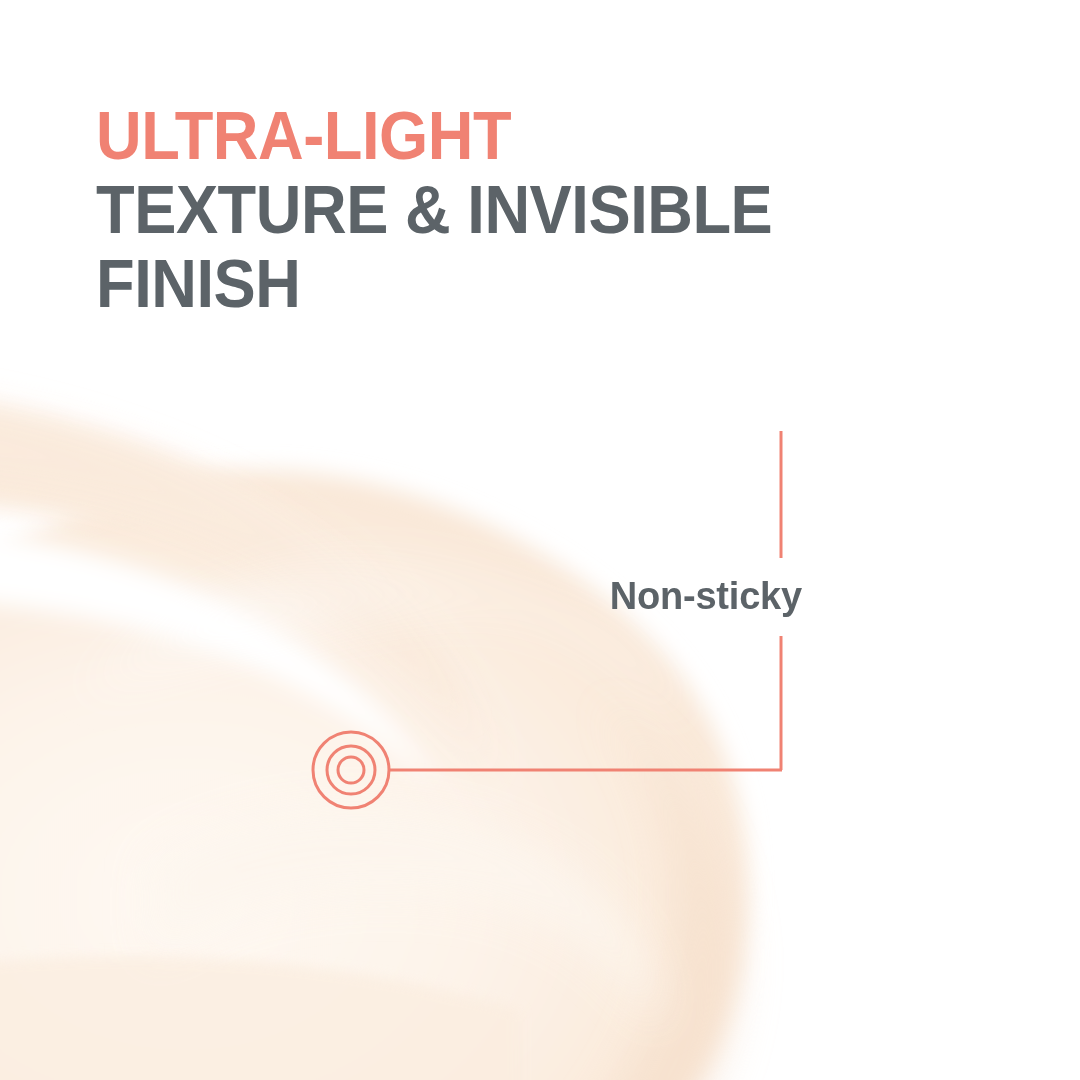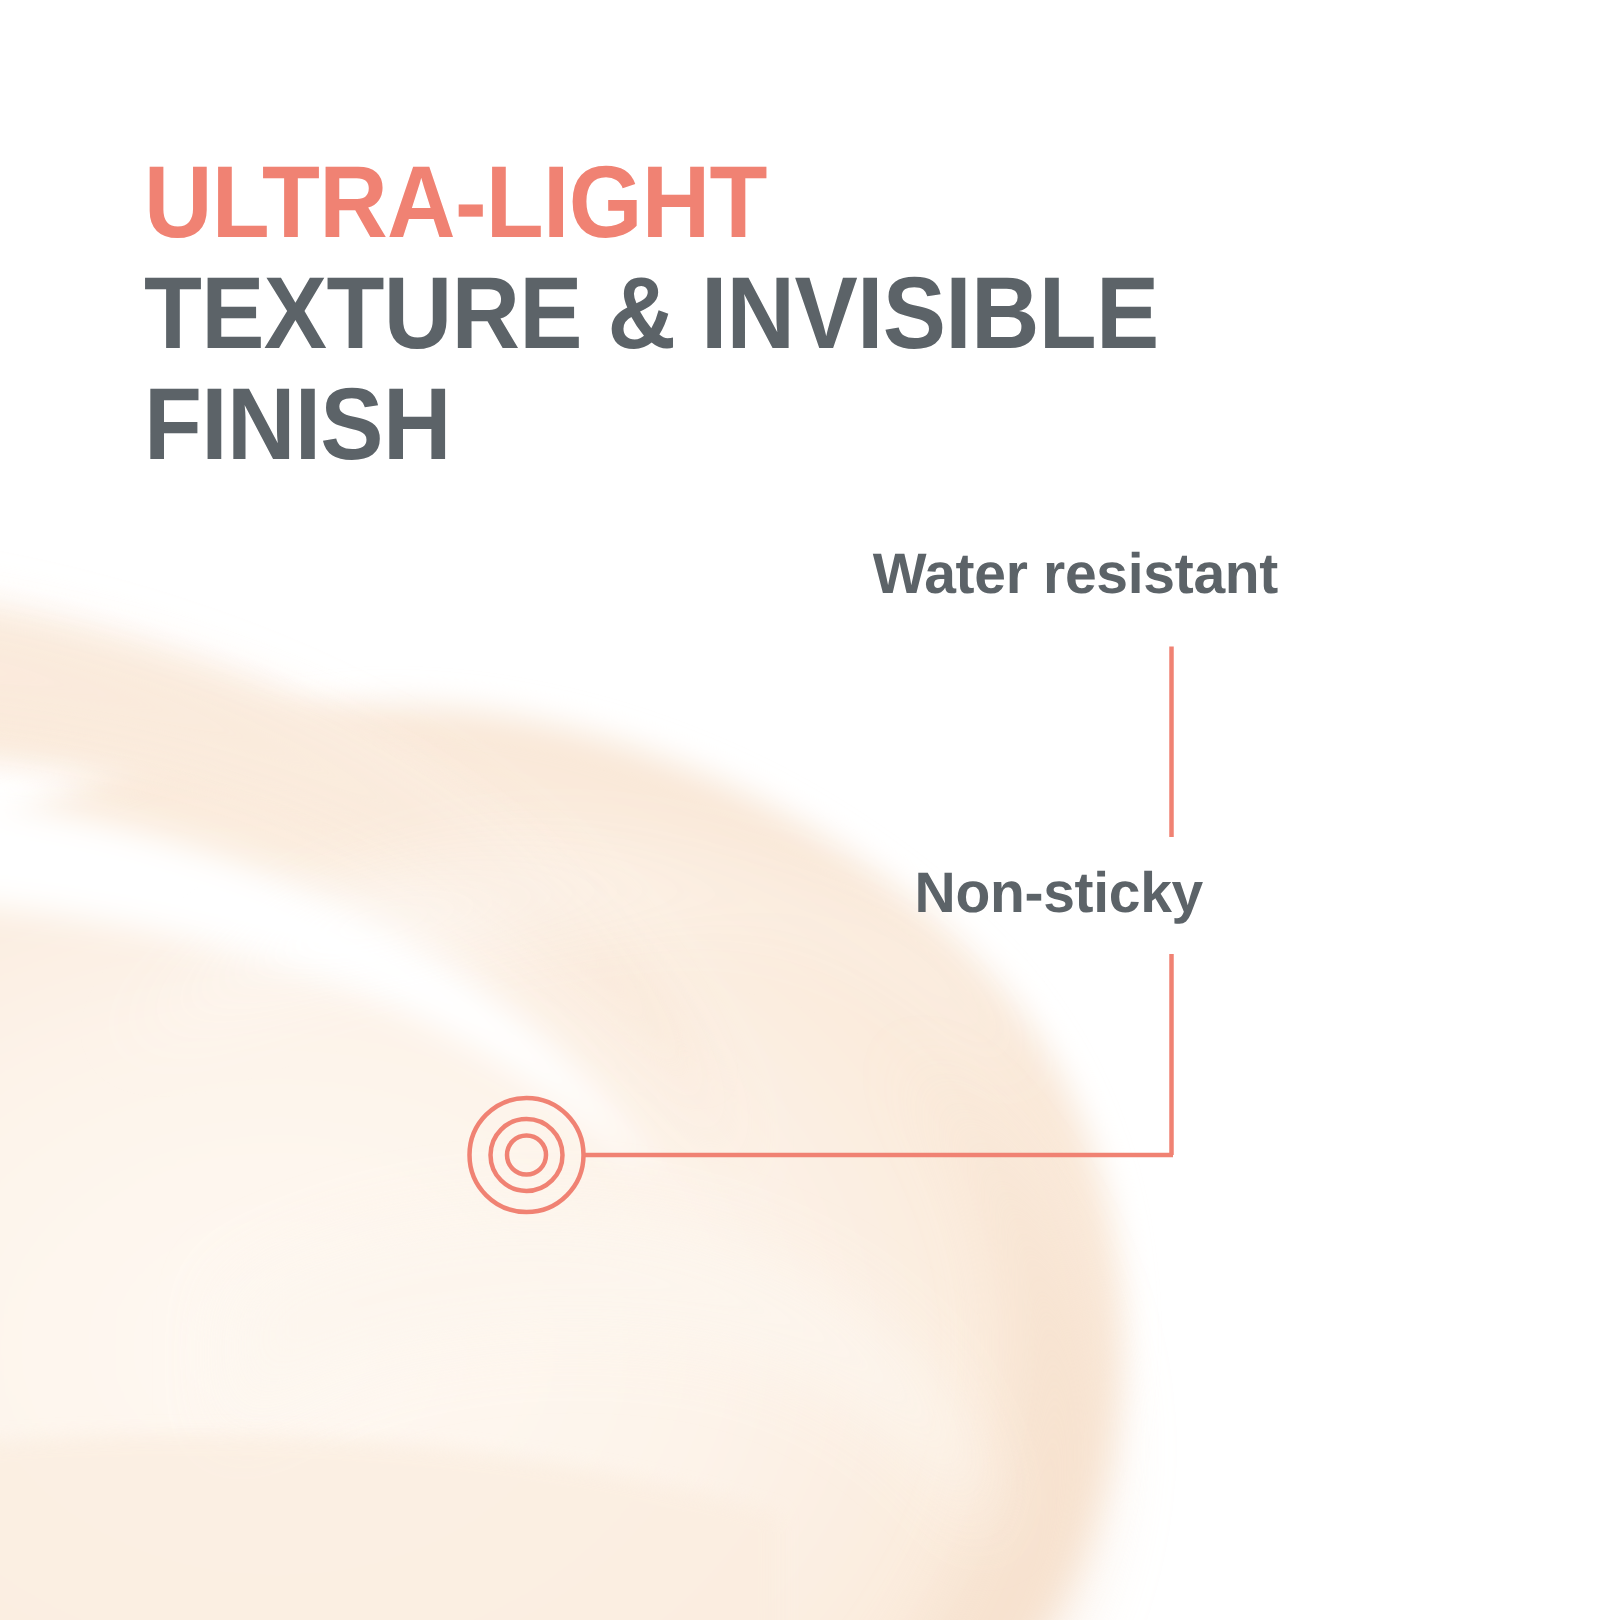--- a/index.html
+++ b/index.html
@@ -164,21 +164,20 @@
       <path filter="url(#tinyBlur)" fill="#FBEDDF" opacity="0.7" d="M -160,980 C 80,940 320,950 520,1010 L 520,1160 L -160,1160 Z"></path>
     </svg>
   </div>
 
   <div id="headline">
     <span class="head-line head-accent">ULTRA-LIGHT</span>
     <span class="head-line head-dark">TEXTURE &amp; INVISIBLE</span>
     <span class="head-line head-dark">FINISH</span>
   </div>
 
-  <div class="feature-label" id="label-water">Water resistant</div>
 
   <div class="feature-label" id="label-nonstick">Non-sticky</div>
 
   <div id="callout-layer">
     <svg viewBox="0 0 1080 1080" xmlns="http://www.w3.org/2000/svg">
       <g fill="none" stroke="#F08273" stroke-width="3" stroke-linecap="butt">
 
         <line x1="781" y1="431" x2="781" y2="558"></line>
 
         <line x1="781" y1="636" x2="781" y2="770"></line>

